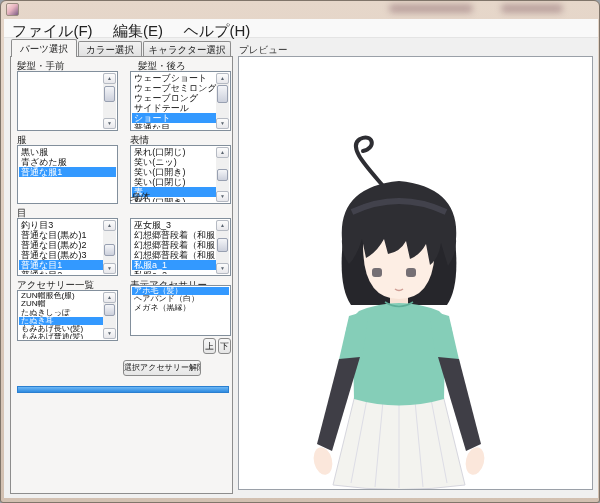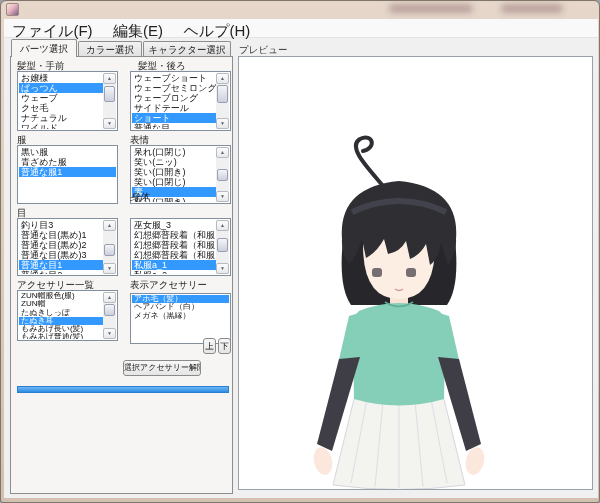--- a/index.html
+++ b/index.html
@@ -65,21 +65,21 @@
   #box-0{left:13px;top:52px;width:101px;height:60px;}
   #box-1{left:126px;top:52px;width:101px;height:60px;}
   #lbl-2{left:13px;top:115px;}  #lbl-3{left:126px;top:115px;}
   #box-2{left:13px;top:126px;width:101px;height:59px;}
   #box-3{left:126px;top:126px;width:101px;height:59px;}
   #lbl-4{left:13px;top:188px;}  #lbl-5{left:126px;top:172px;font-style:italic;}
   #box-4{left:13px;top:199px;width:101px;height:58px;}
   #box-5{left:126px;top:199px;width:101px;height:58px;}
   #lbl-6{left:13px;top:260px;}  #lbl-7{left:126px;top:260px;}
   #box-6{left:13px;top:271px;width:101px;height:51px;}
-  #box-7{left:126px;top:274px;width:101px;height:51px;}
+  #box-7{left:126px;top:266px;width:101px;height:51px;}
 </style>
 </head>
 <body>
 
 <div id="window">
 
   <div id="titlebar">
     <div id="app-icon"></div>
     <div id="smudge-1" class="smudge"></div>
     <div id="smudge-2" class="smudge"></div>
@@ -94,28 +94,20 @@
     </div>
 
     <div id="tab-0" class="tab active">パーツ選択</div>
     <div id="tab-1" class="tab">カラー選択</div>
     <div id="tab-2" class="tab">キャラクター選択</div>
     <div id="tabpage"></div>
 
     <div id="lbl-0" class="grp-label">髪型・手前</div>
     <div id="lbl-1" class="grp-label">髪型・後ろ</div>
     <div id="box-0" class="listbox">
-      <div class="list-items">
-          <div class="list-item">お嬢様</div>
-          <div class="list-item selected">ぱっつん</div>
-          <div class="list-item">ウェーブ</div>
-          <div class="list-item">クセ毛</div>
-          <div class="list-item">ナチュラル</div>
-          <div class="list-item">ワイルド</div>
-        </div>
       <div class="scrollbar" style="--tt:13px;--th:16px;">
         <div class="sb-btn sb-up">▲</div>
         <div class="sb-thumb"></div>
         <div class="sb-btn sb-down">▼</div>
       </div>
     </div>
     <div id="box-1" class="listbox">
       <div class="list-items">
           <div class="list-item">ウェーブショート</div>
           <div class="list-item">ウェーブセミロング</div>

